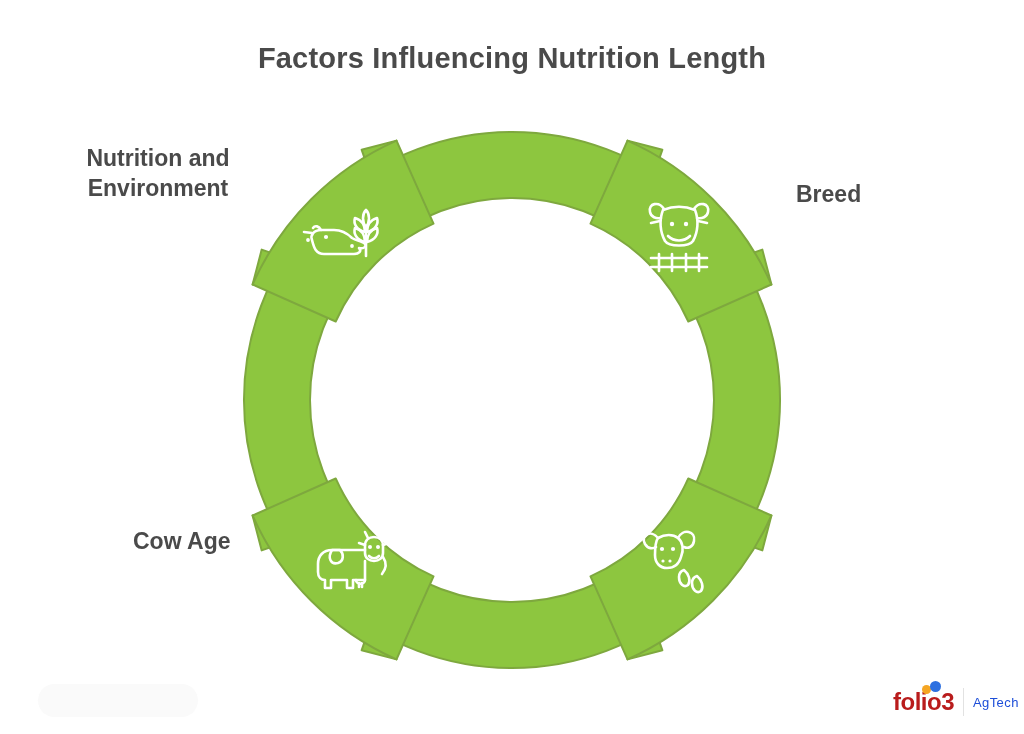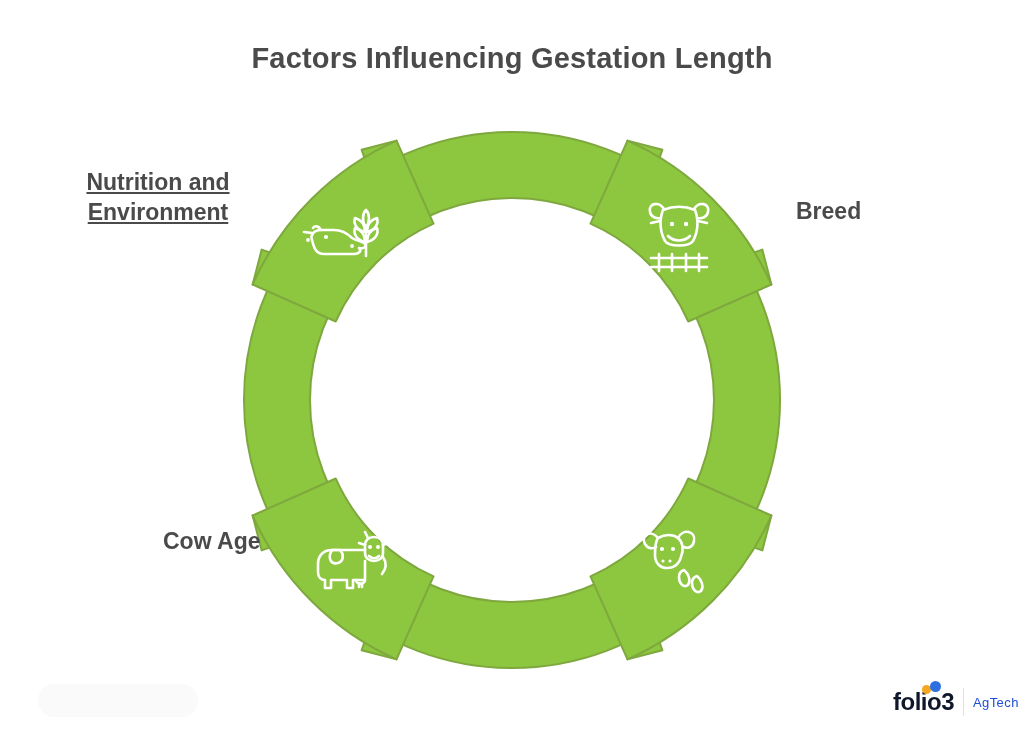--- a/index.html
+++ b/index.html
@@ -7,48 +7,48 @@
     position:relative;width:1024px;height:734px;overflow:hidden;background:#ffffff;
     font-family:"Liberation Sans", sans-serif;
   }
   .page-title{
     position:absolute;left:0;top:42px;width:1024px;text-align:center;
     font-size:29px;font-weight:bold;color:#4a4a4a;letter-spacing:0.2px;
   }
   .seg-label{
     position:absolute;font-size:23px;font-weight:bold;color:#4a4a4a;line-height:30px;
   }
-  .seg-label.nutrition{left:63px;top:167px;width:190px;text-align:center;text-decoration:underline;}
-  .seg-label.breed{left:796px;top:196px;}
-  .seg-label.cowage{left:133px;top:526px;margin-left:30px;}
+  .seg-label.nutrition{left:63px;top:143px;width:190px;text-align:center;}
+  .seg-label.breed{left:796px;top:179px;}
+  .seg-label.cowage{left:133px;top:526px;}
   .seg-label.fetalsex{left:796px;top:526px;}
   .ring-svg{position:absolute;left:0;top:0;}
   .watermark-blob{
     position:absolute;left:38px;top:684px;width:160px;height:33px;
     border-radius:17px;background:#fafafa;
   }
   .logo{
     position:absolute;left:893px;top:688px;display:flex;align-items:center;gap:9px;
   }
   .logo .brand-wrap{position:relative;}
   .logo .brand{
-    font-size:24px;font-weight:bold;color:#0f172a;letter-spacing:-0.5px;line-height:26px;
+    font-size:24px;font-weight:bold;color:#b91c1c;letter-spacing:-0.5px;line-height:26px;
   }
   .logo .dot{position:absolute;border-radius:50%;}
   .logo .dot-yellow{width:9px;height:9px;background:#f5a623;left:29px;top:-4px;}
   .logo .dot-blue{width:11px;height:11px;background:#2d70e0;left:37px;top:-8px;}
   .logo .divider{width:1px;height:28px;background:#e2e2e2;}
   .logo .suffix{font-size:13px;color:#1d4ed8;letter-spacing:0.4px;}
 </style>
 </head>
 <body>
 
 <div class="stage">
 
-  <div class="page-title">Factors Influencing Gestation Length</div>
+  <div class="page-title">Factors Influencing Nutrition Length</div>
 
   <svg class="ring-svg" width="1024" height="734" viewBox="0 0 1024 734" xmlns="http://www.w3.org/2000/svg">
 
     <g fill="#8DC63F" stroke="#7EA83E" stroke-width="2" stroke-linejoin="round">
 
       <g>
         <path d="M627.5,140.6 L662.4,149.7 L648.2,190.3 Z"></path>
         <path d="M771.4,284.5 L762.3,249.6 L721.7,263.8 Z"></path>
       </g>
       <g transform="matrix(-1,0,0,1,1024,0)">

